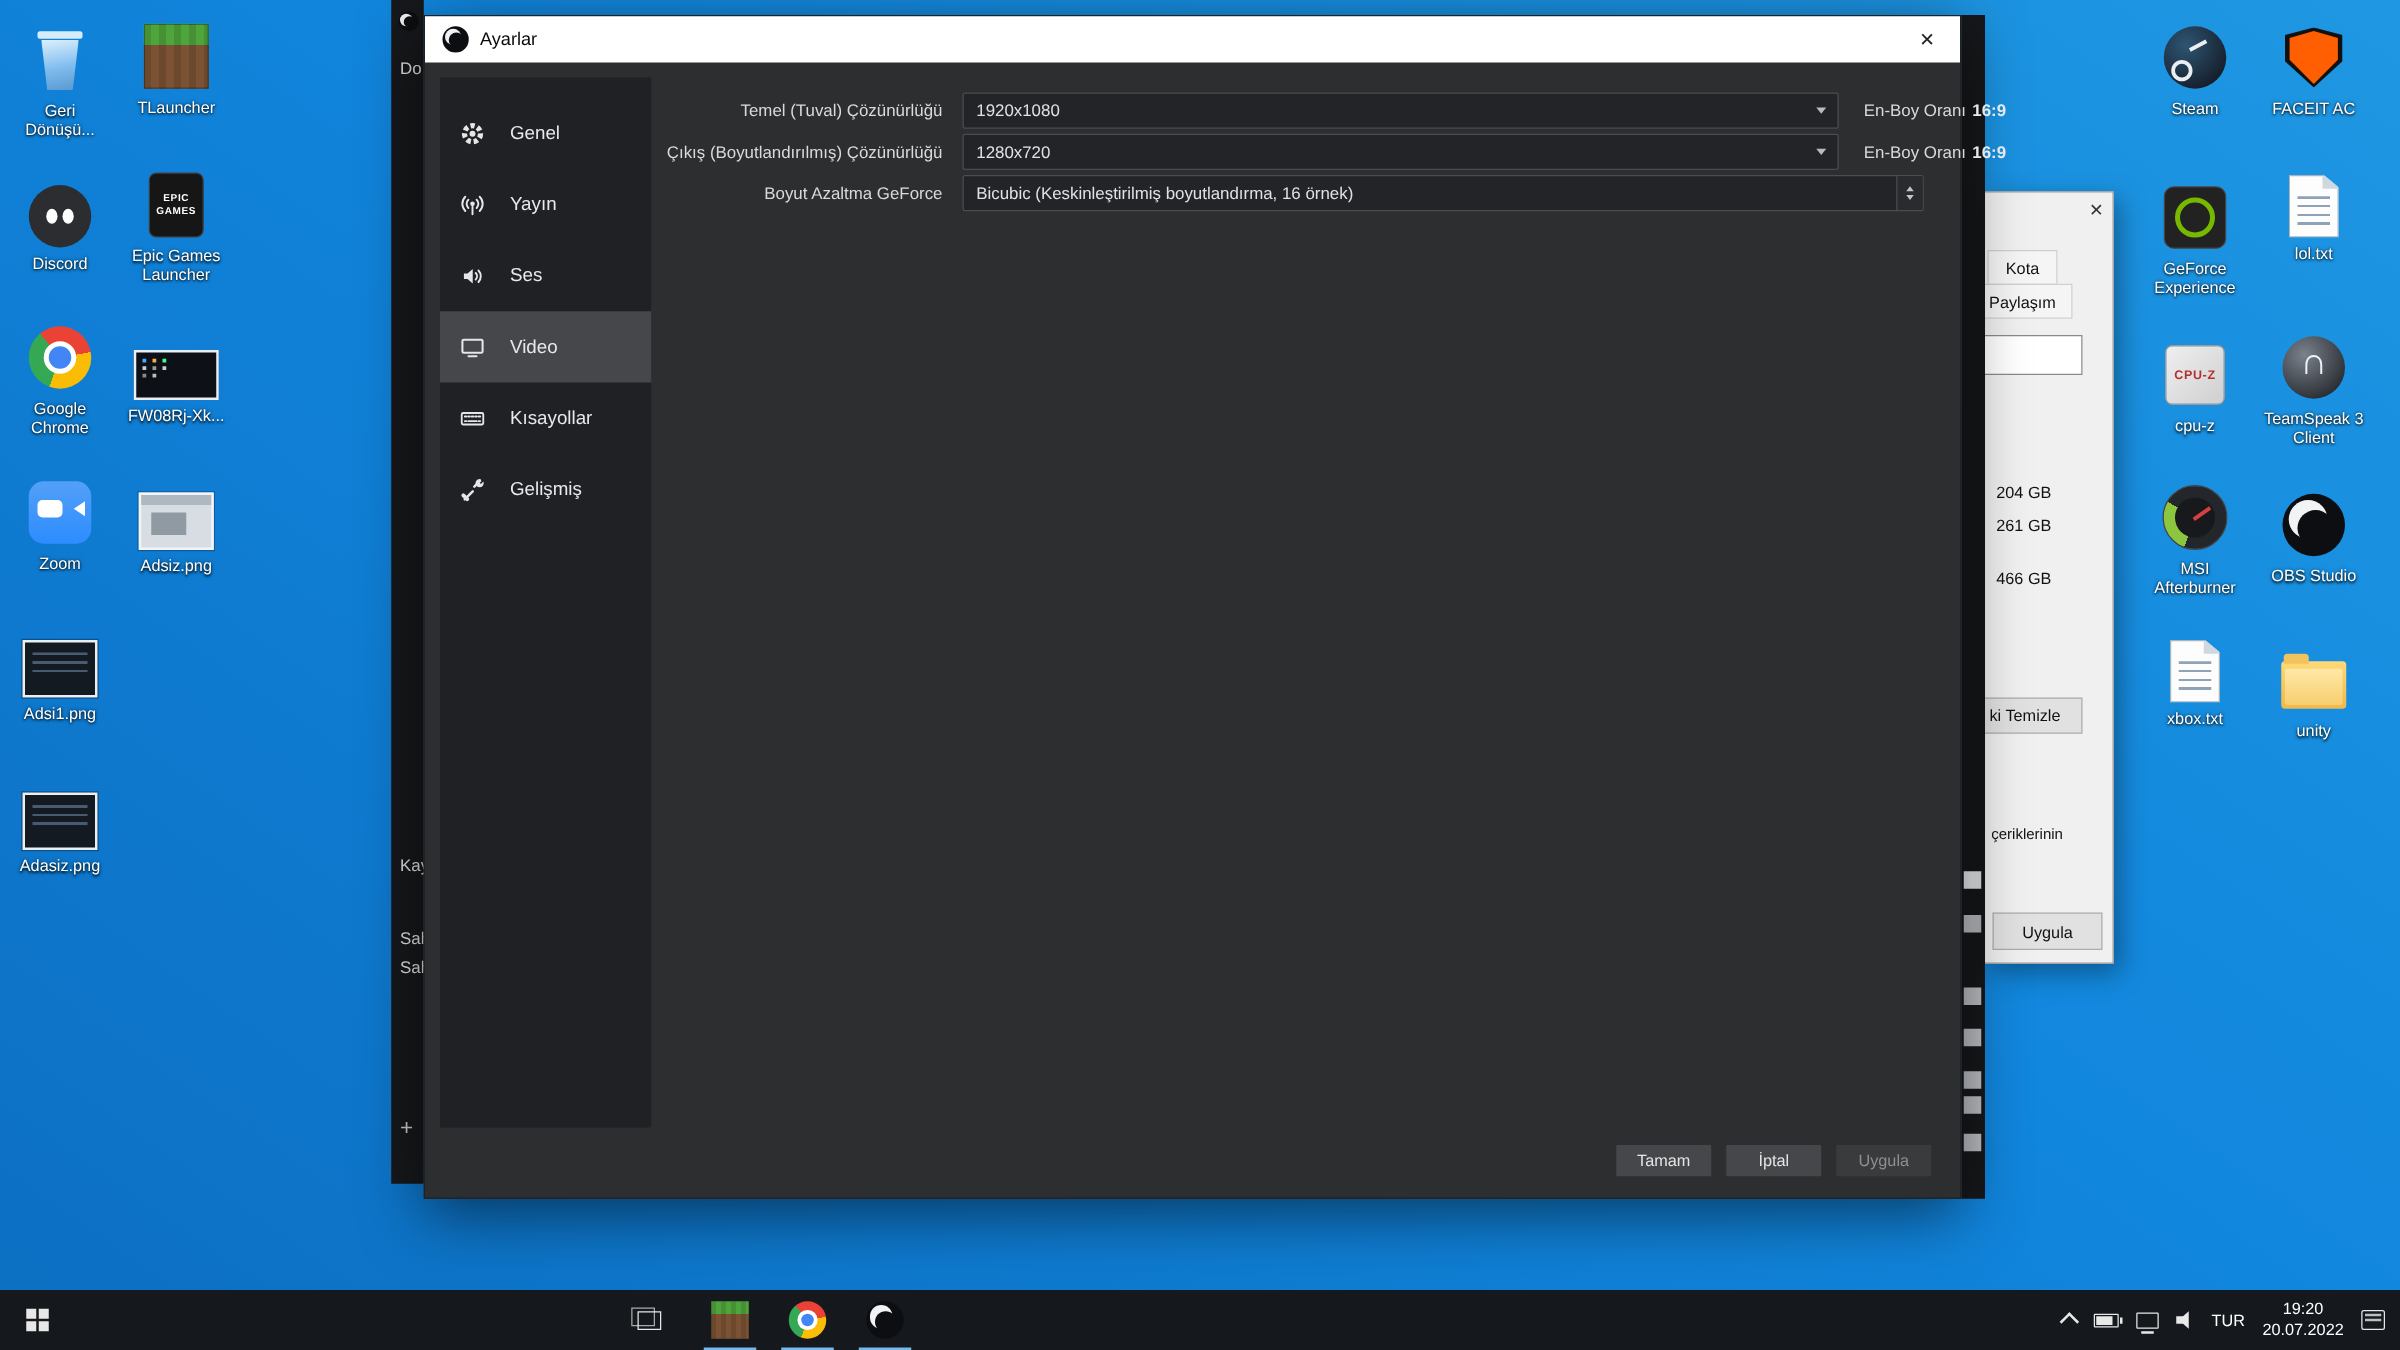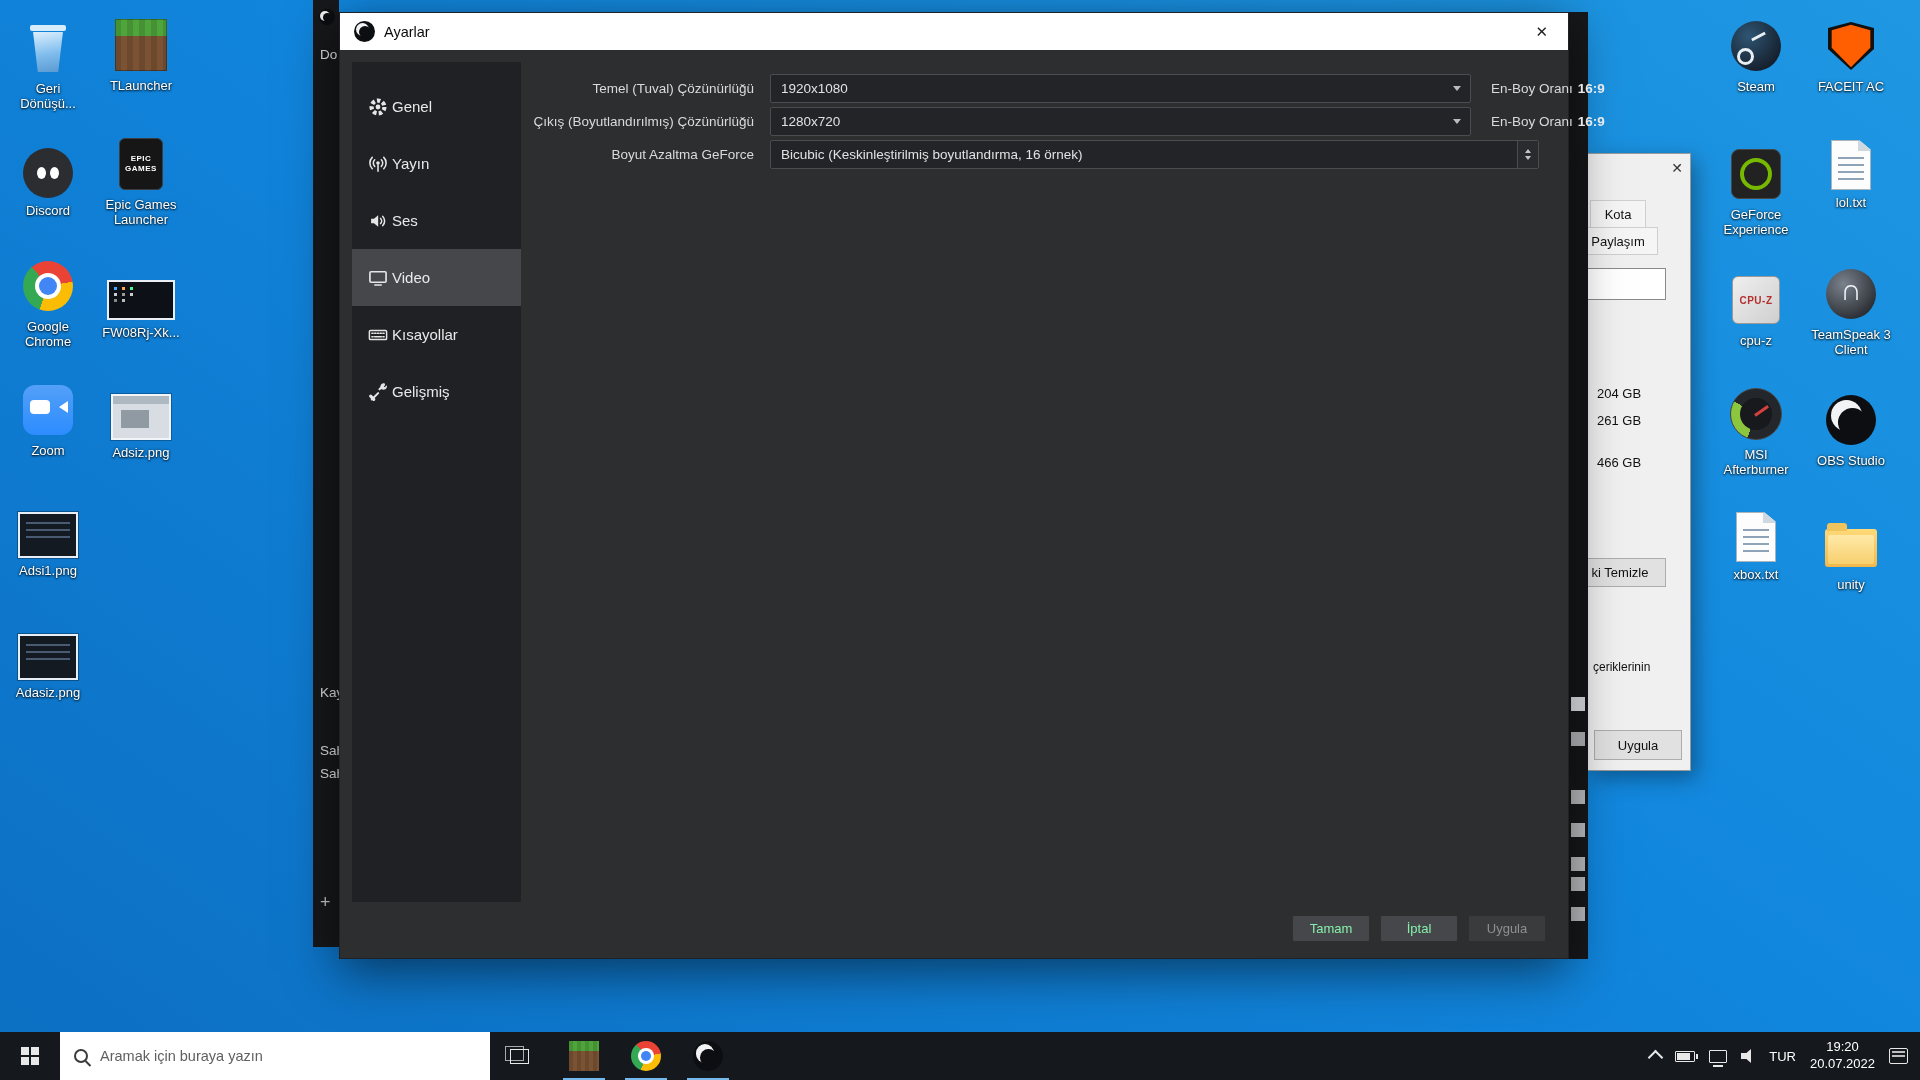--- a/index.html
+++ b/index.html
@@ -93,42 +93,42 @@
   .pw-btn.apply{left:6px;top:576px;width:86px;height:28px;}
   .pw-frag{position:absolute;left:5px;top:506px;font-size:12px;color:#111;white-space:nowrap;}
 
   
   .settings{position:absolute;left:339px;top:12px;width:1230px;height:947px;z-index:4;
     background:var(--dialog_bg,#2d2e30);box-shadow:0 12px 48px rgba(0,0,0,.55);border:1px solid #202124;box-sizing:border-box;}
   .stitle{height:37px;background:#ffffff;display:flex;align-items:center;padding:0 14px;gap:9px;box-sizing:border-box;}
   .stitle .t{font-size:14.5px;color:#0a0a0a;}
   .stitle .x{margin-left:auto;font-size:15px;color:#222;padding:2px 6px;}
   .ssidebar{position:absolute;left:12px;top:49px;bottom:56px;width:169px;background:#202124;padding-top:16px;box-sizing:border-box;}
-  .side-item{height:57px;display:flex;align-items:center;gap:2px;padding-left:14px;color:#e9e9eb;font-size:15px;}
+  .side-item{height:57px;display:flex;align-items:center;gap:18px;padding-left:14px;color:#e9e9eb;font-size:15px;}
   .side-item.sel{background:#45474a;}
   .sicon{width:24px;display:flex;justify-content:center;flex:none;}
   .scontent{position:absolute;left:181px;top:37px;right:0;padding-top:24px;}
   .srow{display:flex;align-items:center;column-gap:8px;margin-bottom:4px;height:29px;}
   .lab{width:241px;padding-right:8px;box-sizing:border-box;text-align:right;font-size:13.5px;color:#d9dadc;flex:none;white-space:nowrap;}
   .combo{position:relative;height:29px;background:#232427;border:1px solid #4a4c4f;border-radius:2px;
     display:flex;align-items:center;box-sizing:border-box;flex:none;}
   .combo .cval{padding:0 10px;font-size:13.5px;color:#e0e1e3;white-space:nowrap;overflow:hidden;}
   .combo .cval.small{font-size:12.5px;padding:0 7px;}
   .w654{width:701px}.w769{width:769px}.w147{width:147px;margin-left:94px;}
   .arrzone{margin-left:auto;padding-right:9px;display:flex;}
   .tri-down{width:0;height:0;border-left:4.5px solid transparent;border-right:4.5px solid transparent;border-top:5px solid #b9bbbe;}
   .dblbox{margin-left:auto;height:100%;width:21px;border-left:1px solid #4a4c4f;background:#2a2b2e;
     display:flex;flex-direction:column;align-items:center;justify-content:center;gap:3px;box-sizing:border-box;}
   .dblbox.narrow{width:18px;}
   .tri-up-sm{width:0;height:0;border-left:3.5px solid transparent;border-right:3.5px solid transparent;border-bottom:4px solid #c3c5c8;}
   .tri-down-sm{width:0;height:0;border-left:3.5px solid transparent;border-right:3.5px solid transparent;border-top:4px solid #c3c5c8;}
   .aspect{display:flex;gap:5px;margin-left:12px;font-size:13.5px;color:#d9dadc;white-space:nowrap;}
   .aspect b{color:#e8e9eb;}
   .sfooter{position:absolute;right:22px;bottom:16px;display:flex;gap:10px;}
-  .btn{height:27px;min-width:78px;padding:0 16px;background:#46474a;color:#86efac;border:1px solid #2e2f31;border-radius:2px;
+  .btn{height:27px;min-width:78px;padding:0 16px;background:#46474a;color:#e5e5e5;border:1px solid #2e2f31;border-radius:2px;
     font-size:13px;display:flex;align-items:center;justify-content:center;box-sizing:border-box;}
   .btn.disabled{color:#8e8f92;background:#3a3b3d;}
 
   
   .taskbar{position:absolute;left:0;bottom:0;width:1920px;height:48px;background:var(--taskbar_bg,#15181c);z-index:10;}
   .tb-start{position:absolute;left:0;top:0;width:60px;height:48px;display:flex;align-items:center;justify-content:center;}
   .winlogo{display:grid;grid-template-columns:8px 8px;grid-template-rows:8px 8px;gap:2px;}
   .winlogo i{background:#e8e8e8;}
   .tb-search{position:absolute;left:60px;top:0;width:430px;height:48px;background:#fff;display:flex;align-items:center;padding-left:14px;box-sizing:border-box;}
   .mag{width:10px;height:10px;border:2px solid #3b3b3b;border-radius:50%;position:relative;flex:none;margin-right:10px;}
@@ -420,24 +420,20 @@
 
 <div class="taskbar">
   <div class="tb-start">
     <span class="winlogo">
         <i></i>
         <i></i>
         <i></i>
         <i></i>
       </span>
   </div>
-  <div class="tb-search">
-    <span class="mag"></span>
-    <input placeholder="Aramak için buraya yazın" style="">
-  </div>
   <div class="tb-tview">
     <span class="tv"></span>
   </div>
   <div class="tb-app open" style="left:556px">
     <span class="tb-grass"></span>
   </div>
   <div class="tb-app open" style="left:618px">
     <span class="chrome-icon sz30"></span>
   </div>
   <div class="tb-app open" style="left:680px">

